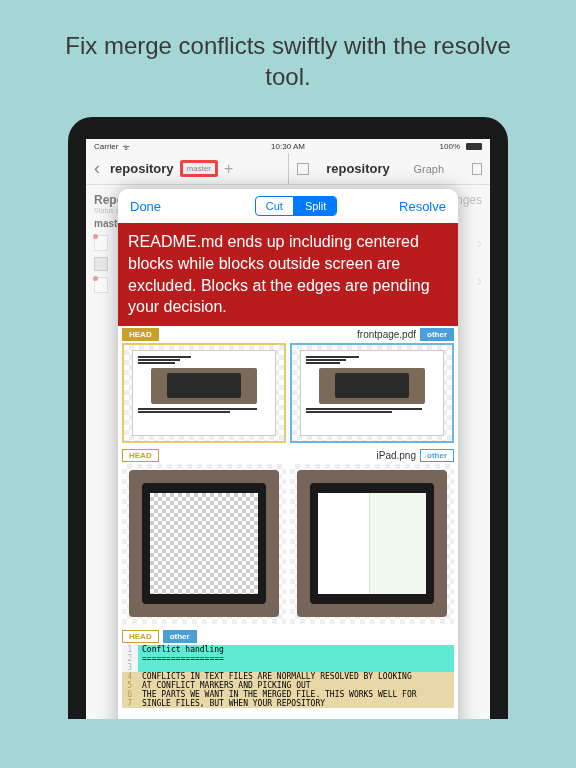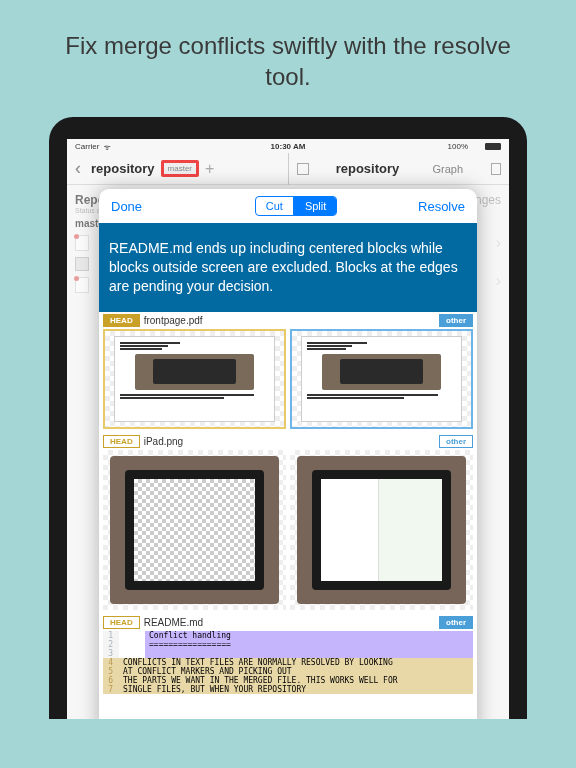--- a/index.html
+++ b/index.html
@@ -15,21 +15,21 @@
   }
   .hero-text {
     color: #3a3a3a;
     font-size: 24px;
     font-weight: 400;
     text-align: center;
     padding: 30px 40px 25px;
     line-height: 1.3;
   }
   .device-frame {
-    width: 478px;
+    width: 440px;
     background: #1a1a1a;
     border-radius: 24px 24px 0 0;
     padding: 22px 18px 0;
   }
   .screen {
     background: #f7f7f7;
     width: 100%;
     height: 580px;
     position: relative;
     overflow: hidden;
@@ -38,22 +38,22 @@
     height: 14px;
     background: #f7f7f7;
     display: flex;
     justify-content: space-between;
     align-items: center;
     padding: 0 8px;
     font-size: 8px;
     color: #333;
   }
   .status-left { display: flex; align-items: center; gap: 4px; }
-  .status-center { position: absolute; left: 50%; transform: translateX(-50%); font-weight: 700; }
-  .status-right { display: flex; align-items: center; gap: 17px; }
+  .status-center { position: absolute; left: 50%; transform: translateX(-50%); font-weight: 400; }
+  .status-right { display: flex; align-items: center; gap: 6px; }
   .wifi-icon { font-size: 8px; }
   .battery { width: 16px; height: 7px; border: 1px solid #333; border-radius: 1px; background: #333; }
 
   .nav-bar {
     height: 32px;
     background: #f7f7f7;
     border-bottom: 1px solid #ddd;
     display: flex;
     align-items: center;
     position: relative;
@@ -126,24 +126,24 @@
     display: flex;
     border: 1px solid #007aff;
     border-radius: 4px;
     overflow: hidden;
     margin-left: 32px;
   }
   .seg { font-size: 11px; padding: 3px 10px; color: #007aff; }
   .seg.active { background: #007aff; color: #fff; padding-left: 12px; }
 
   .instruction-banner {
-    background: #0369a1;
+    background: #b91c1c;
     color: #fff;
-    font-size: 14px;
-    padding: 16px 10px;
+    font-size: 16px;
+    padding: 8px 10px;
     line-height: 1.35;
   }
 
   .resolve-content {
     flex: 1;
     overflow: auto;
     background: #fff;
   }
 
   .file-header {
@@ -156,21 +156,21 @@
   .head-badge, .other-badge {
     font-size: 8px;
     padding: 1px 6px;
     font-weight: 600;
   }
   .head-badge { border: 1px solid #caa128; color: #caa128; background: #fdf6e3; }
   .other-badge { border: 1px solid #4a9fd8; color: #fff; background: #4a9fd8; }
   .head-badge.hollow { border: 1px solid #caa128; color: #caa128; background: transparent; }
   .head-badge.filled { background: #caa128; color: #fff; }
   .other-badge.hollow { background: transparent; color: #4a9fd8; }
-  .file-name { flex: 1; text-align: left; font-size: 10px; color: #333; }
+  .file-name { flex: 1; text-align: right; font-size: 10px; color: #333; }
 
   .diff-row {
     display: flex;
     gap: 4px;
     padding: 0 4px 4px;
   }
   .diff-pane {
     flex: 1;
     background-image:
       linear-gradient(45deg, #eee 25%, transparent 25%),
@@ -246,21 +246,21 @@
   .app-col-r { width: 52%; background: #f0f8f0; }
 
   .readme-section { padding: 0 4px; }
   .code-block {
     font-family: "Menlo", monospace;
     font-size: 8px;
   }
   .code-line { display: flex; }
   .lineno { width: 16px; text-align: right; color: #a8b4bf; padding-right: 6px; background: #f4f4f4; }
   .linetxt { flex: 1; padding-left: 4px; }
-  .code-line.plain .linetxt { background: #c4b5fd; margin-left: 26px; }
+  .code-line.plain .linetxt { background: #5eead4; }
   .code-line.conflict .linetxt { background: #e8d8a8; text-transform: uppercase; }
   .code-line.conflict .lineno { background: #e8d8a8; color: #b89850; }
 </style>
 </head>
 <body>
 
 <div class="hero-text">Fix merge conflicts swiftly with the resolve tool.</div>
 
 <div class="device-frame">
   <div class="screen">
@@ -397,21 +397,20 @@
                     <div class="app-col-l"></div>
                     <div class="app-col-r"></div>
                   </div>
                 </div>
             </div>
           </div>
         </div>
 
         <div class="file-header">
           <span class="head-badge hollow">HEAD</span>
-          <span class="file-name">README.md</span>
           <span class="other-badge">other</span>
         </div>
         <div class="readme-section">
           <div class="code-block">
             <div class="code-line plain">
                 <span class="lineno">1</span>
                 <span class="linetxt">Conflict handling</span>
               </div>
             <div class="code-line plain">
                 <span class="lineno">2</span>

